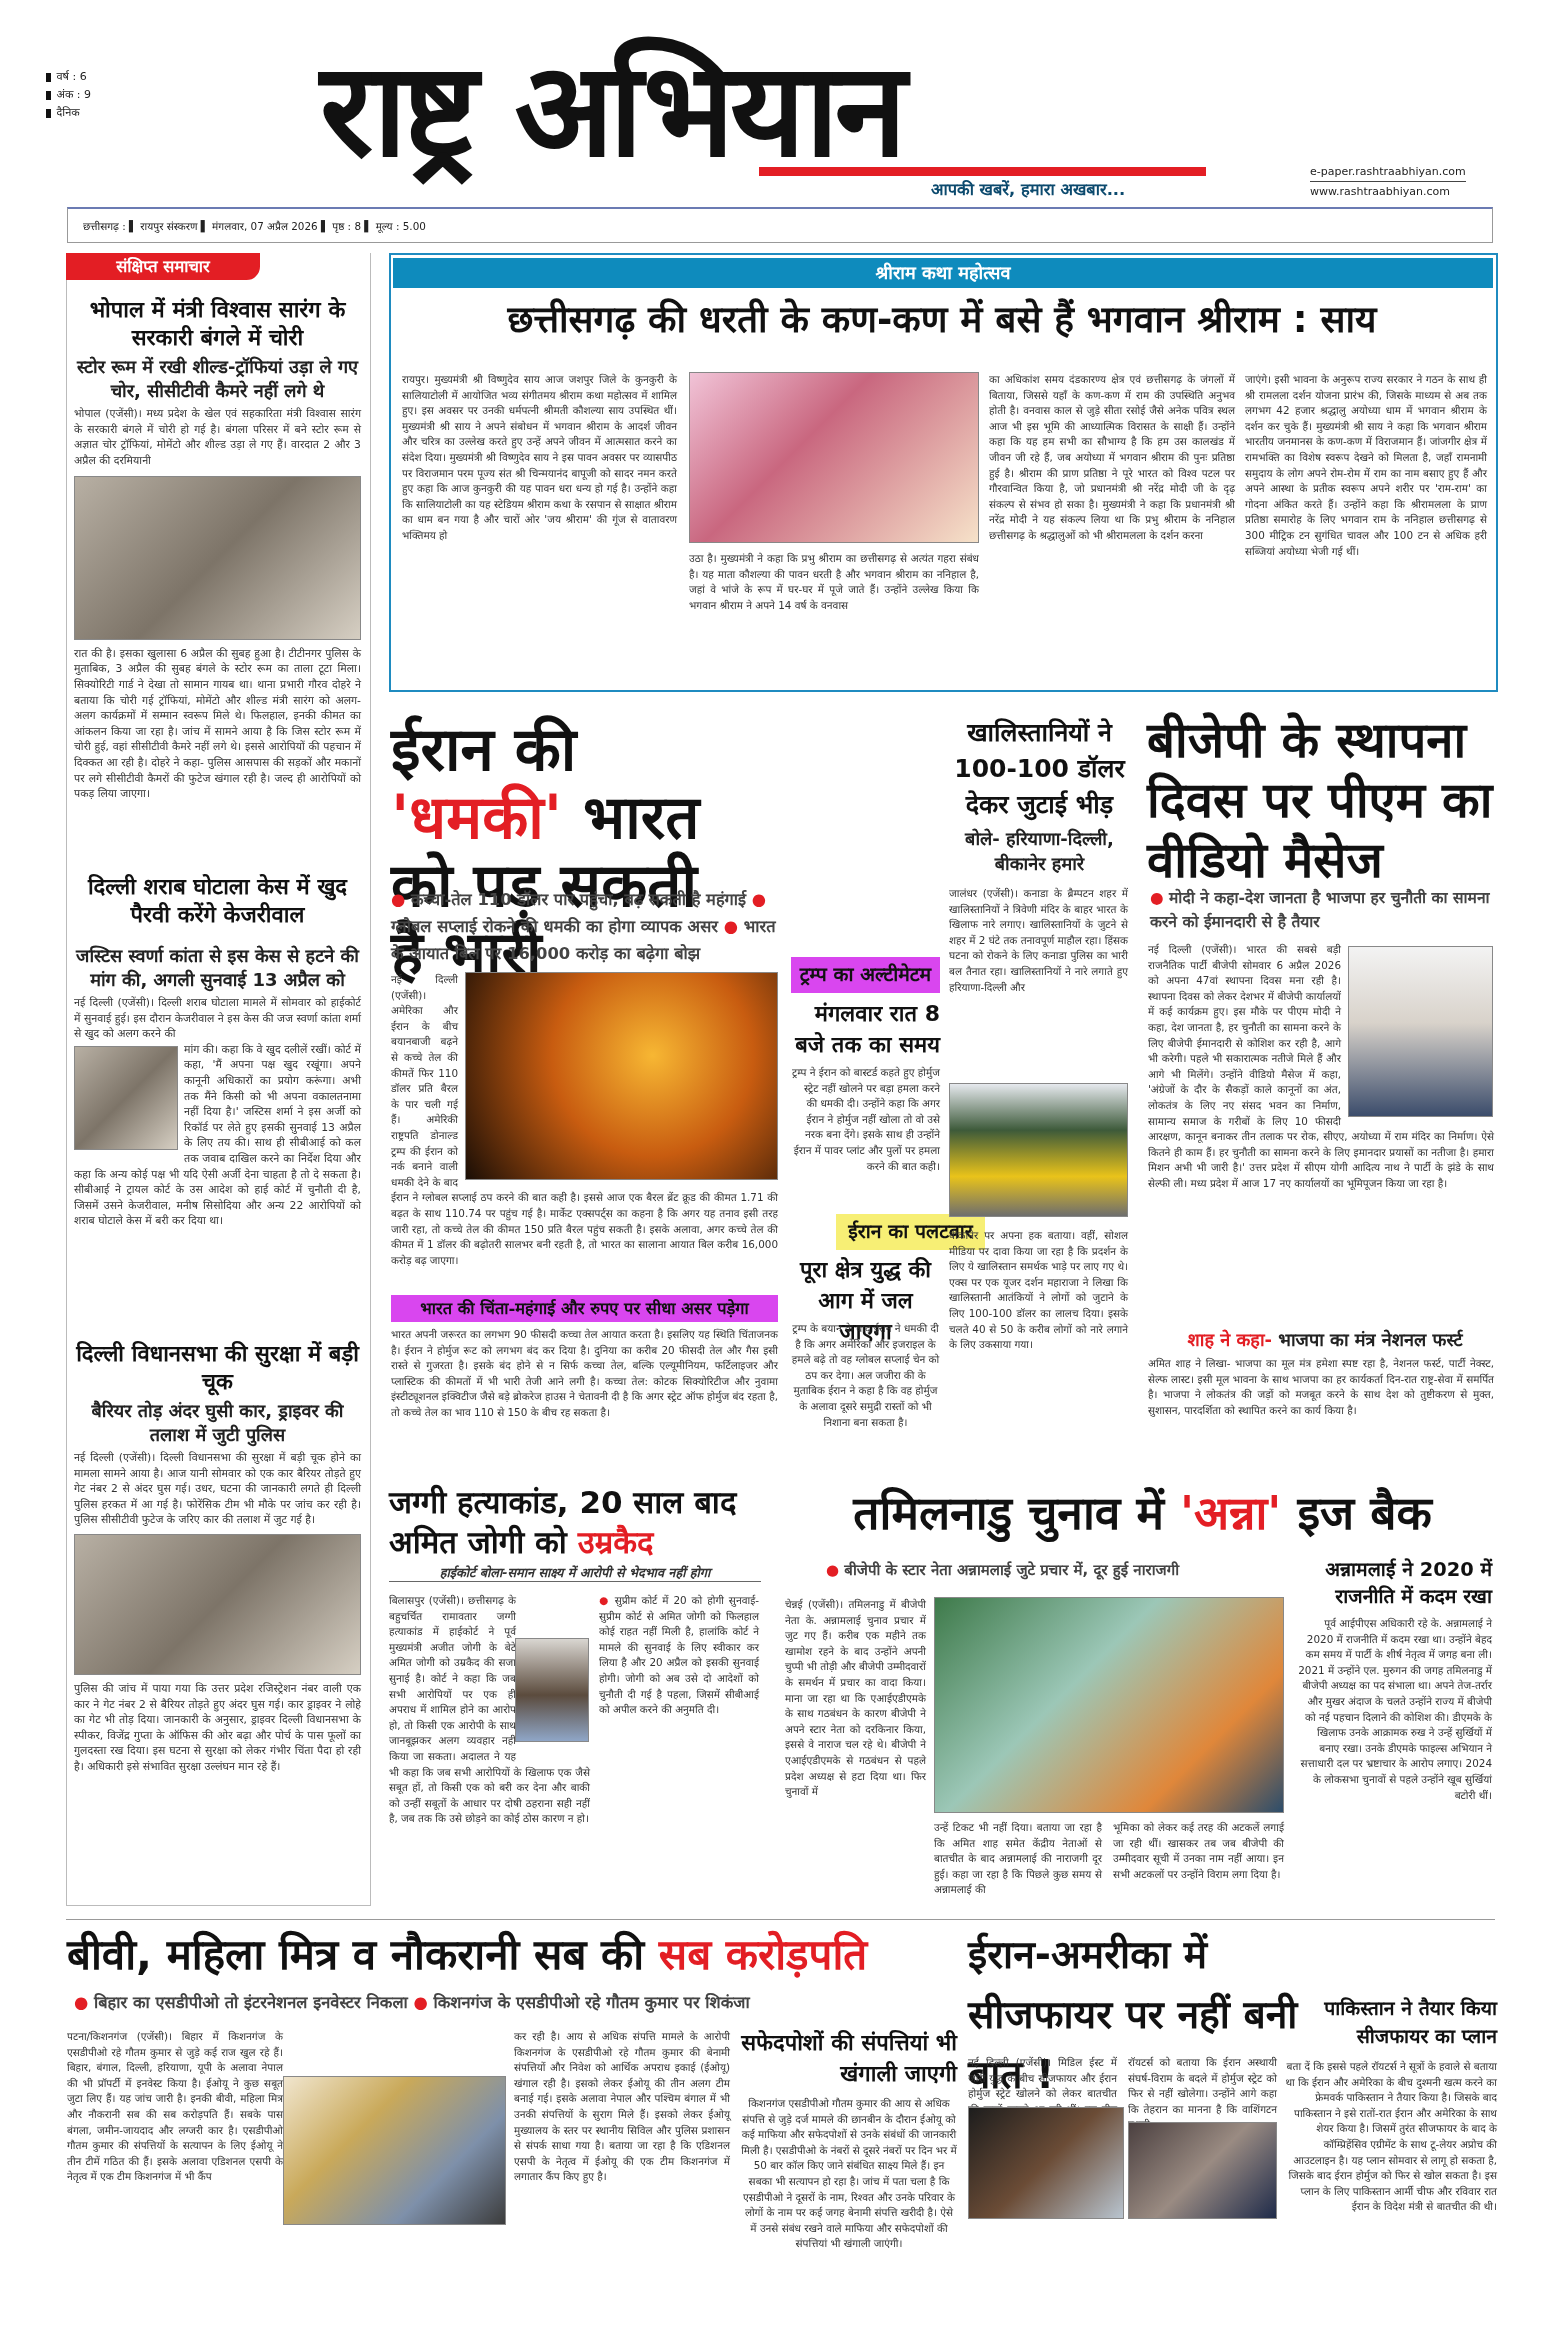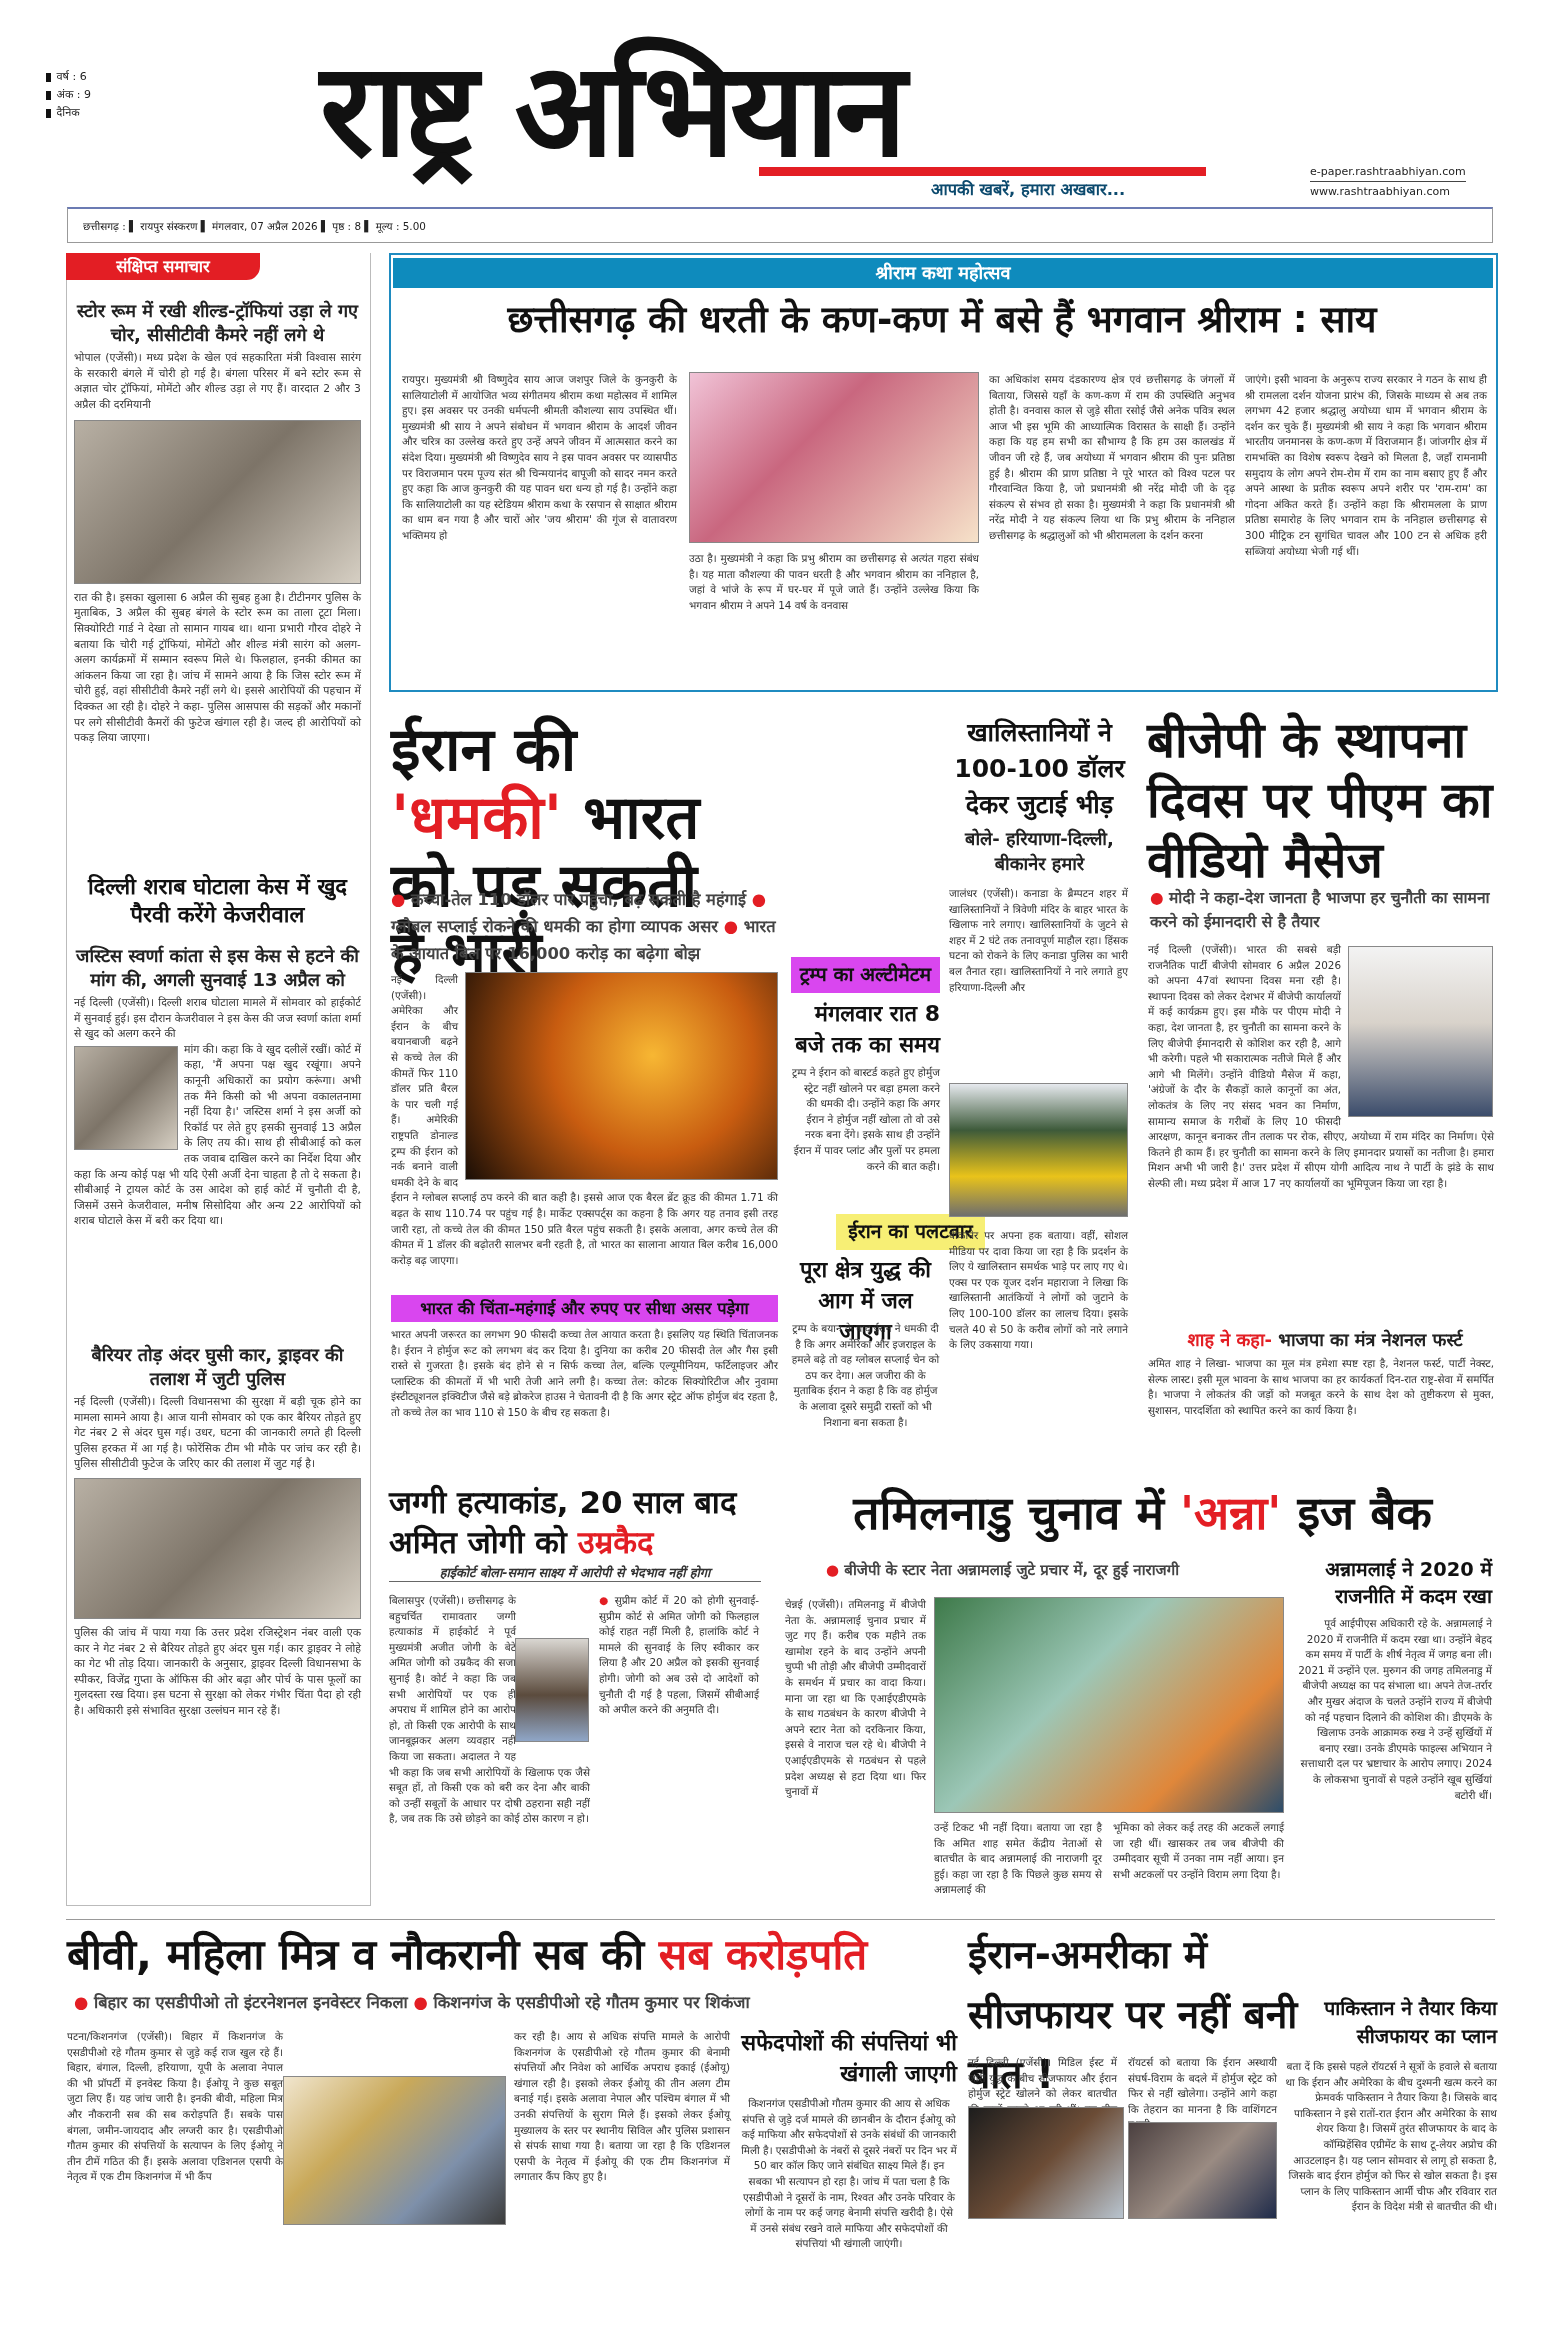--- a/index.html
+++ b/index.html
@@ -48,35 +48,37 @@
 <div class="abs urls">
   <div>e-paper.rashtraabhiyan.com</div>
   <div>www.rashtraabhiyan.com</div>
 </div>
 <div class="abs dateline"><span>छत्तीसगढ़ : ▌ रायपुर संस्करण ▌ मंगलवार, 07 अप्रैल 2026 ▌ पृष्ठ : 8 ▌ मूल्य : 5.00</span></div>
 
 <div class="abs sidebox"></div>
 <div class="abs redtab">संक्षिप्त समाचार</div>
 
 <div class="abs" style="left:74px;top:296px;width:287px">
+  <div class="lh1">भोपाल में मंत्री विश्वास सारंग के सरकारी बंगले में चोरी</div>
   <div class="lh2" style="margin-top:3px">स्टोर रूम में रखी शील्ड-ट्रॉफियां उड़ा ले गए चोर, सीसीटीवी कैमरे नहीं लगे थे</div>
   <div class="body" style="margin-top:3px">भोपाल (एजेंसी)। मध्य प्रदेश के खेल एवं सहकारिता मंत्री विश्वास सारंग के सरकारी बंगले में चोरी हो गई है। बंगला परिसर में बने स्टोर रूम से अज्ञात चोर ट्रॉफियां, मोमेंटो और शील्ड उड़ा ले गए हैं। वारदात 2 और 3 अप्रैल की दरमियानी</div>
   <div class="photo" style="height:164px;margin:7.4px 0 6px"></div>
   <div class="body">रात की है। इसका खुलासा 6 अप्रैल की सुबह हुआ है। टीटीनगर पुलिस के मुताबिक, 3 अप्रैल की सुबह बंगले के स्टोर रूम का ताला टूटा मिला। सिक्योरिटी गार्ड ने देखा तो सामान गायब था। थाना प्रभारी गौरव दोहरे ने बताया कि चोरी गई ट्रॉफियां, मोमेंटो और शील्ड मंत्री सारंग को अलग-अलग कार्यक्रमों में सम्मान स्वरूप मिले थे। फिलहाल, इनकी कीमत का आंकलन किया जा रहा है। जांच में सामने आया है कि जिस स्टोर रूम में चोरी हुई, वहां सीसीटीवी कैमरे नहीं लगे थे। इससे आरोपियों की पहचान में दिक्कत आ रही है। दोहरे ने कहा- पुलिस आसपास की सड़कों और मकानों पर लगे सीसीटीवी कैमरों की फुटेज खंगाल रही है। जल्द ही आरोपियों को पकड़ लिया जाएगा।</div>
 </div>
 
 <div class="abs" style="left:74px;top:873px;width:287px">
   <div class="lh1">दिल्ली शराब घोटाला केस में खुद पैरवी करेंगे केजरीवाल</div>
   <div class="lh2" style="margin-top:15px">जस्टिस स्वर्णा कांता से इस केस से हटने की मांग की, अगली सुनवाई 13 अप्रैल को</div>
   <div class="body" style="margin-top:3px">नई दिल्ली (एजेंसी)। दिल्ली शराब घोटाला मामले में सोमवार को हाईकोर्ट में सुनवाई हुई। इस दौरान केजरीवाल ने इस केस की जज स्वर्णा कांता शर्मा से खुद को अलग करने की</div>
   <div class="photo" style="float:left;width:104px;height:104px;margin:4.5px 6px 3px 0"></div>
   <div class="body">मांग की। कहा कि वे खुद दलीलें रखीं। कोर्ट में कहा, 'मैं अपना पक्ष खुद रखूंगा। अपने कानूनी अधिकारों का प्रयोग करूंगा। अभी तक मैंने किसी को भी अपना वकालतनामा नहीं दिया है।' जस्टिस शर्मा ने इस अर्जी को रिकॉर्ड पर लेते हुए इसकी सुनवाई 13 अप्रैल के लिए तय की। साथ ही सीबीआई को कल तक जवाब दाखिल करने का निर्देश दिया और कहा कि अन्य कोई पक्ष भी यदि ऐसी अर्जी देना चाहता है तो दे सकता है। सीबीआई ने ट्रायल कोर्ट के उस आदेश को हाई कोर्ट में चुनौती दी है, जिसमें उसने केजरीवाल, मनीष सिसोदिया और अन्य 22 आरोपियों को शराब घोटाले केस में बरी कर दिया था।</div>
 </div>
 
 <div class="abs" style="left:74px;top:1340px;width:287px">
+  <div class="lh1">दिल्ली विधानसभा की सुरक्षा में बड़ी चूक</div>
   <div class="lh2" style="margin-top:3px">बैरियर तोड़ अंदर घुसी कार, ड्राइवर की तलाश में जुटी पुलिस</div>
   <div class="body" style="margin-top:3px">नई दिल्ली (एजेंसी)। दिल्ली विधानसभा की सुरक्षा में बड़ी चूक होने का मामला सामने आया है। आज यानी सोमवार को एक कार बैरियर तोड़ते हुए गेट नंबर 2 से अंदर घुस गई। उधर, घटना की जानकारी लगते ही दिल्ली पुलिस हरकत में आ गई है। फोरेंसिक टीम भी मौके पर जांच कर रही है। पुलिस सीसीटीवी फुटेज के जरिए कार की तलाश में जुट गई है।</div>
   <div class="photo" style="height:141px;margin:6px 0"></div>
   <div class="body">पुलिस की जांच में पाया गया कि उत्तर प्रदेश रजिस्ट्रेशन नंबर वाली एक कार ने गेट नंबर 2 से बैरियर तोड़ते हुए अंदर घुस गई। कार ड्राइवर ने लोहे का गेट भी तोड़ दिया। जानकारी के अनुसार, ड्राइवर दिल्ली विधानसभा के स्पीकर, विजेंद्र गुप्ता के ऑफिस की ओर बढ़ा और पोर्च के पास फूलों का गुलदस्ता रख दिया। इस घटना से सुरक्षा को लेकर गंभीर चिंता पैदा हो रही है। अधिकारी इसे संभावित सुरक्षा उल्लंघन मान रहे हैं।</div>
 </div>
 
 <div class="abs featbox"></div>
 <div class="abs featbar">श्रीराम कथा महोत्सव</div>
 <div class="abs feath">छत्तीसगढ़ की धरती के कण-कण में बसे हैं भगवान श्रीराम : साय</div>
 <div class="abs col" style="left:402px;top:372px;width:275px">रायपुर। मुख्यमंत्री श्री विष्णुदेव साय आज जशपुर जिले के कुनकुरी के सालियाटोली में आयोजित भव्य संगीतमय श्रीराम कथा महोत्सव में शामिल हुए। इस अवसर पर उनकी धर्मपत्नी श्रीमती कौशल्या साय उपस्थित थीं। मुख्यमंत्री श्री साय ने अपने संबोधन में भगवान श्रीराम के आदर्श जीवन और चरित्र का उल्लेख करते हुए उन्हें अपने जीवन में आत्मसात करने का संदेश दिया। मुख्यमंत्री श्री विष्णुदेव साय ने इस पावन अवसर पर व्यासपीठ पर विराजमान परम पूज्य संत श्री चिन्मयानंद बापूजी को सादर नमन करते हुए कहा कि आज कुनकुरी की यह पावन धरा धन्य हो गई है। उन्होंने कहा कि सालियाटोली का यह स्टेडियम श्रीराम कथा के रसपान से साक्षात श्रीराम का धाम बन गया है और चारों ओर 'जय श्रीराम' की गूंज से वातावरण भक्तिमय हो</div>

